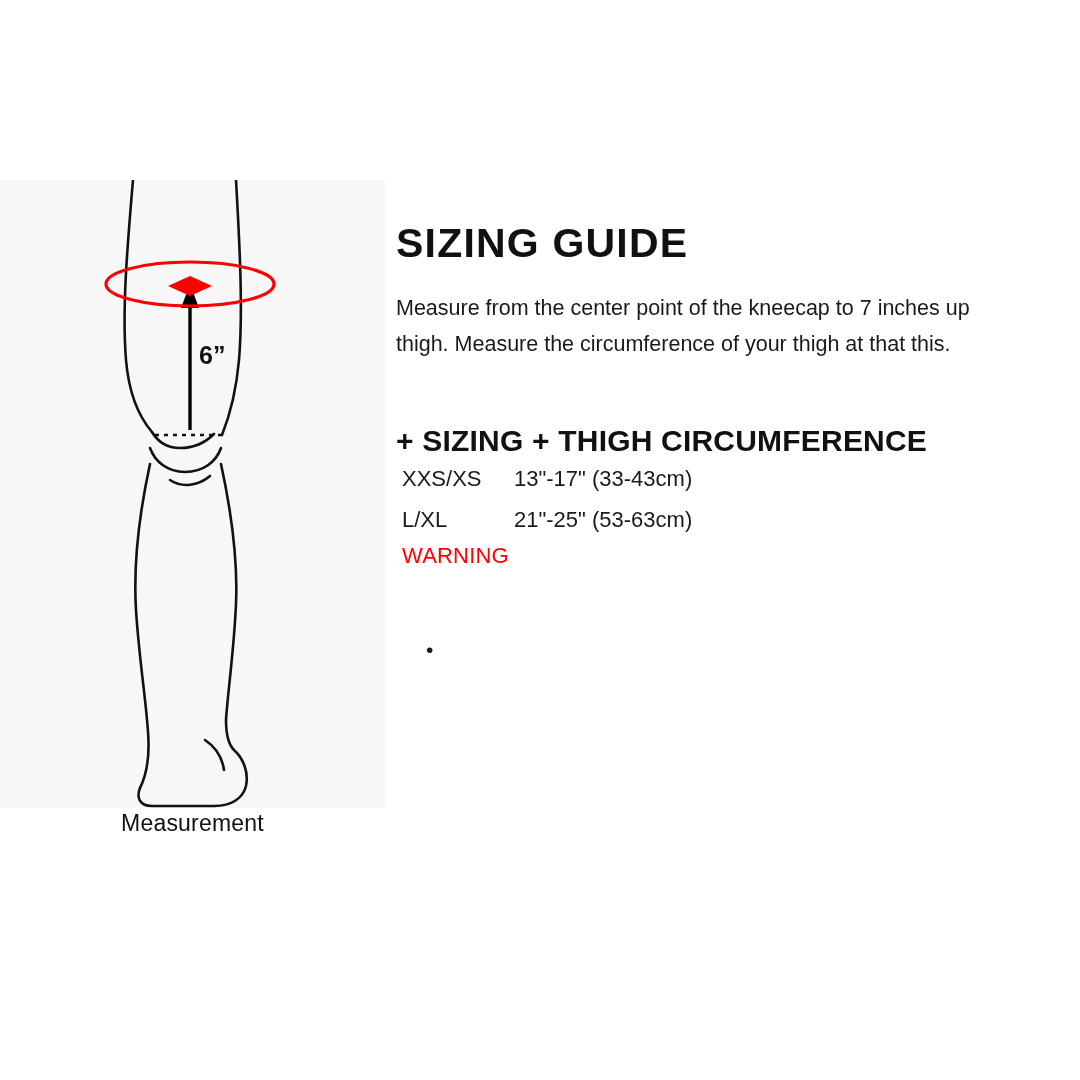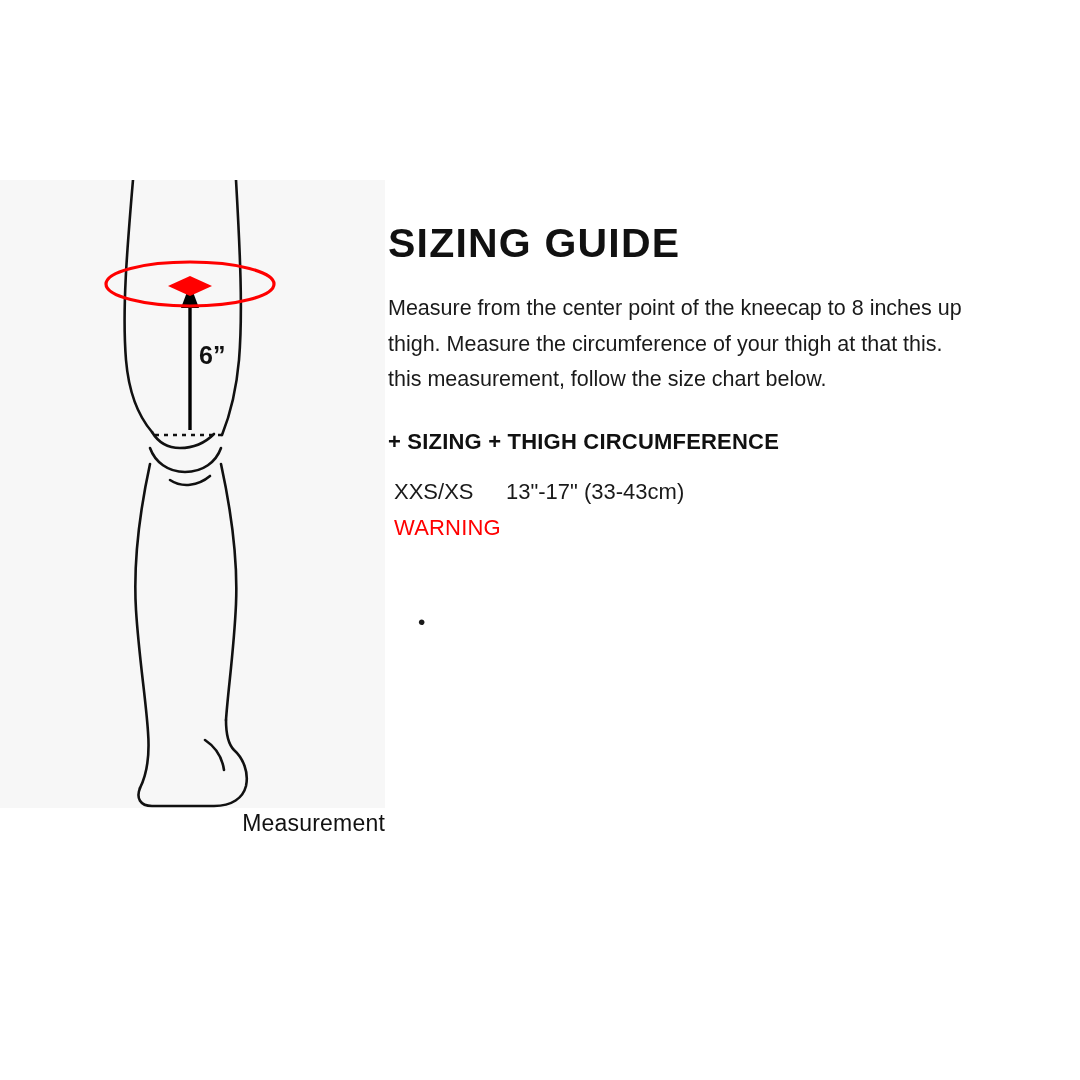--- a/index.html
+++ b/index.html
@@ -29,30 +29,30 @@
   .illus-svg {
     position: absolute;
     left: 0;
     top: 0;
   }
   .caption {
     position: absolute;
     left: 0;
     top: 810px;
     width: 385px;
-    text-align: right;
+    text-align: center;
     font-size: 23px;
     color: #111111;
     letter-spacing: 0.2px;
   }
 
   
   .content {
     position: absolute;
-    left: 388px;
+    left: 396px;
     top: 222px;
     width: 660px;
   }
   .title {
     font-size: 41px;
     font-weight: 800;
     letter-spacing: 1.2px;
     color: #111111;
     margin: 0 0 26px 0;
     line-height: 1.05;
@@ -62,28 +62,27 @@
     line-height: 1.65;
     color: #1a1a1a;
     margin: 0;
     width: 680px;
     white-space: nowrap;
   }
   .intro-line {
     display: block;
   }
   .section-head {
-    margin-top: 32px;
-    font-size: 22px;
+    margin-top: 62px;
+    font-size: 30px;
     font-weight: 800;
     letter-spacing: 0.2px;
     color: #111111;
   }
   .size-table {
-    margin-top: 16px;
     border-collapse: collapse;
   }
   .size-table td {
     font-size: 22px;
     color: #1a1a1a;
     padding: 7px 0 7px 0;
     line-height: 1.25;
     vertical-align: top;
   }
   .size-table td.col-size {
@@ -162,33 +161,36 @@
     <text x="199" y="184" font-family="Liberation Sans, sans-serif" font-size="25" font-weight="700" fill="#111111">6”</text>
   </svg>
 </div>
 <div class="caption">Measurement</div>
 
 <div class="content">
 
   <h1 class="title">SIZING GUIDE</h1>
 
   <p class="intro">
-    <span class="intro-line">Measure from the center point of the kneecap to 8 inches up</span>
+    <span class="intro-line">Measure from the center point of the kneecap to 7 inches up</span>
     <span class="intro-line">thigh. Measure the circumference of your thigh at that this.</span>
-    <span class="intro-line">this measurement, follow the size chart below.</span>
   </p>
 
   <div class="section-head">+ SIZING + THIGH CIRCUMFERENCE</div>
 
   <table class="size-table">
     <tbody>
       <tr>
         <td class="col-size">XXS/XS</td>
         <td class="col-circ">13"-17" (33-43cm)</td>
       </tr>
+      <tr>
+        <td class="col-size">L/XL</td>
+        <td class="col-circ">21"-25" (53-63cm)</td>
+      </tr>
     </tbody>
   </table>
 
   <div class="warning">WARNING</div>
 
   <div class="notes">
     <div class="note-item">
       <span class="bullet">•</span>
     </div>
   </div>

